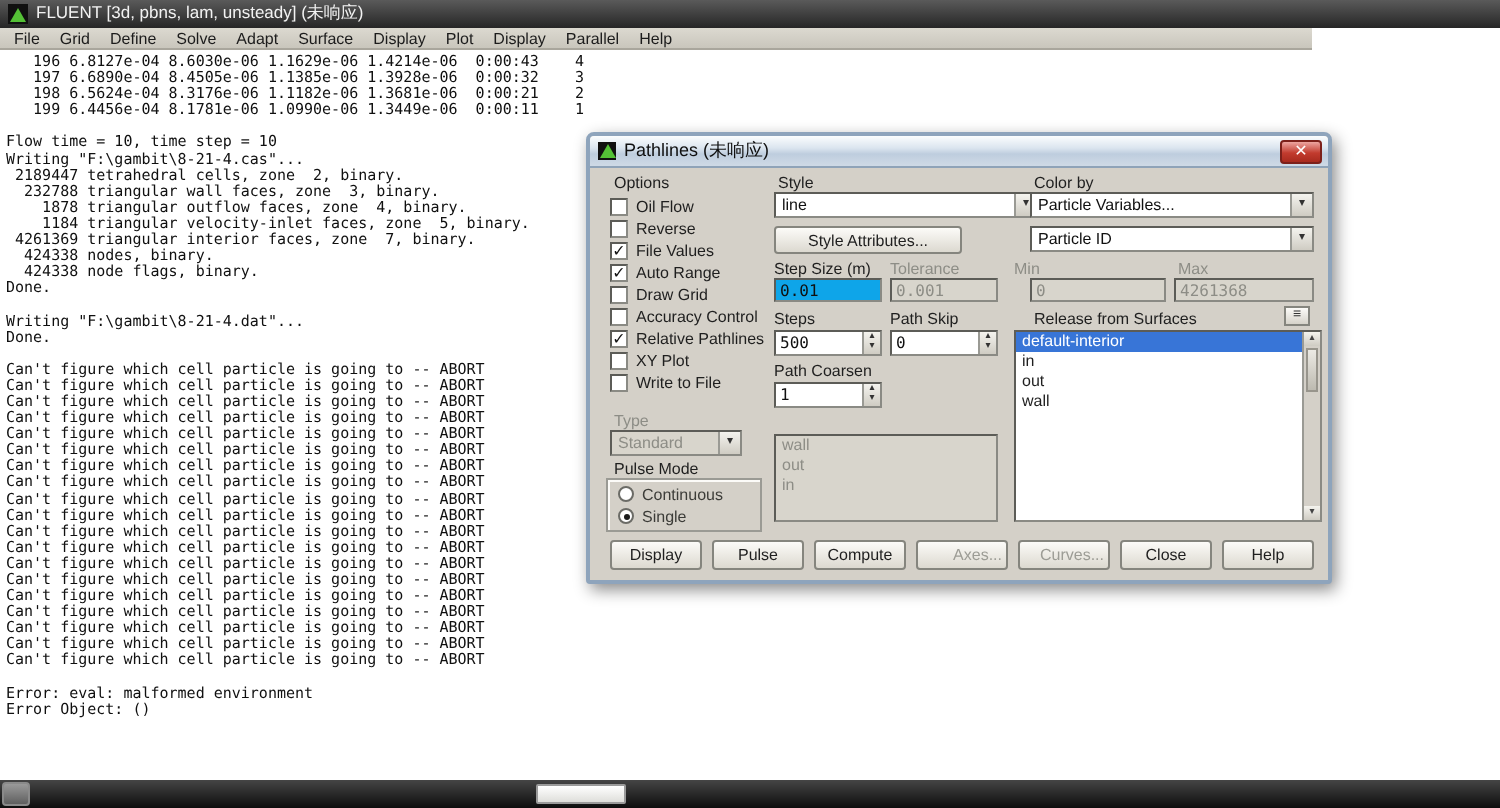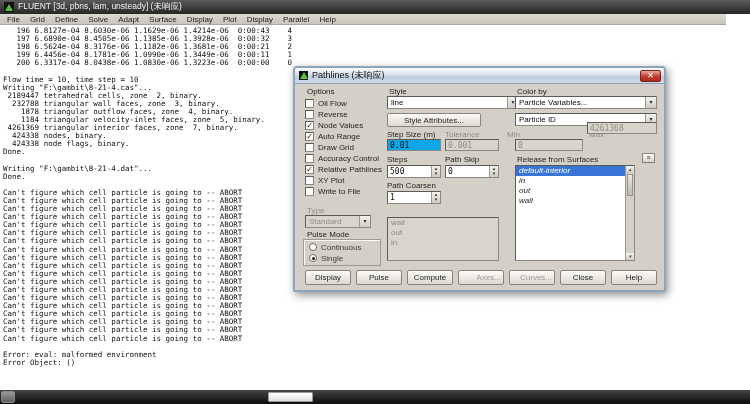--- a/index.html
+++ b/index.html
@@ -10,21 +10,21 @@
   .titlebar { position:absolute; left:0; top:0; width:750px; height:14px;
     background:linear-gradient(#5a5a5a,#262626); display:flex; align-items:center;
     gap:4px; padding:0 4px; }
   .title-text { font-size:8.5px; color:#f2f2f2; white-space:nowrap; }
   .fluent-icon { width:10px; height:10px; background:#101010; position:relative; flex:none; }
   .fluent-icon::after { content:""; position:absolute; left:1px; bottom:1px;
     border-left:4px solid transparent; border-right:4px solid transparent;
     border-bottom:7px solid #54c136; }
   .fluent-icon.small { width:9px; height:9px; }
 
-  .menubar { position:absolute; left:0; top:14px; width:726px; height:11px;
+  .menubar { position:absolute; left:0; top:14px; width:656px; height:11px;
     background:linear-gradient(#dcd9d0,#c9c6bc); border-bottom:1px solid #a9a69c;
     display:flex; align-items:center; padding-left:2px; }
   .menu-item { font-size:8px; color:#1c1c1c; padding:0 5px; line-height:11px; }
 
   .console { position:absolute; left:0; top:25px; width:750px; height:365px;
     background:#ffffff; padding:2px 0 0 3px; overflow:hidden;
     font-family:"DejaVu Sans Mono", monospace; }
   .cline { font-size:7.5px; height:8.1px; line-height:8.1px; white-space:pre; color:#101010; }
 
   .taskbar { position:absolute; left:0; top:390px; width:750px; height:14px;
@@ -137,21 +137,20 @@
     <span class="menu-item">Display</span>
     <span class="menu-item">Parallel</span>
     <span class="menu-item">Help</span>
   </div>
 
 <div class="console" id="console">
     <div class="cline">   196 6.8127e-04 8.6030e-06 1.1629e-06 1.4214e-06  0:00:43    4</div>
     <div class="cline">   197 6.6890e-04 8.4505e-06 1.1385e-06 1.3928e-06  0:00:32    3</div>
     <div class="cline">   198 6.5624e-04 8.3176e-06 1.1182e-06 1.3681e-06  0:00:21    2</div>
     <div class="cline">   199 6.4456e-04 8.1781e-06 1.0990e-06 1.3449e-06  0:00:11    1</div>
-    <div class="cline">   200 6.3317e-04 8.0438e-06 1.0830e-06 1.3223e-06  0:00:00    0</div>
     <div class="cline"></div>
     <div class="cline">Flow time = 10, time step = 10</div>
     <div class="cline">Writing "F:\gambit\8-21-4.cas"...</div>
     <div class="cline"> 2189447 tetrahedral cells, zone  2, binary.</div>
     <div class="cline">  232788 triangular wall faces, zone  3, binary.</div>
     <div class="cline">    1878 triangular outflow faces, zone  4, binary.</div>
     <div class="cline">    1184 triangular velocity-inlet faces, zone  5, binary.</div>
     <div class="cline"> 4261369 triangular interior faces, zone  7, binary.</div>
     <div class="cline">  424338 nodes, binary.</div>
     <div class="cline">  424338 node flags, binary.</div>
@@ -203,21 +202,21 @@
         <div class="cb-row">
           <span class="cb"></span>
           <span class="cb-label">Oil Flow</span>
         </div>
         <div class="cb-row">
           <span class="cb"></span>
           <span class="cb-label">Reverse</span>
         </div>
         <div class="cb-row">
           <span class="cb checked">✓</span>
-          <span class="cb-label">Node Values</span>
+          <span class="cb-label">File Values</span>
         </div>
         <div class="cb-row">
           <span class="cb checked">✓</span>
           <span class="cb-label">Auto Range</span>
         </div>
         <div class="cb-row">
           <span class="cb"></span>
           <span class="cb-label">Draw Grid</span>
         </div>
         <div class="cb-row">
@@ -309,25 +308,25 @@
       <span class="dd-arrow">▾</span>
     </div>
     <div class="dropdown" style="left:220px; top:29px; width:142px;">
       <span class="dd-value">Particle ID</span>
       <span class="dd-arrow">▾</span>
     </div>
 
     <span class="lbl disabled" style="left:212px; top:46px;">Min</span>
     <span class="lbl disabled" style="left:294px; top:46px;">Max</span>
     <input class="field disabled" style="left: 220px; top: 55px; width: 68px;" value="0">
-    <input class="field disabled" style="left: 292px; top: 38px; width: 70px;" value="4261368">
+    <input class="field disabled" style="left: 292px; top: 55px; width: 70px;" value="4261368">
 
     <span class="lbl" style="left:222px; top:71px;">Release from Surfaces</span>
     <span class="mini-btn" style="left:347px; top:69px;">≡</span>
-    <div class="listbox-wrap scroll" style="left:220px; top:81px; width:120px; height:96px;font-style:italic;">
+    <div class="listbox-wrap scroll" style="left:212px; top:81px; width:154px; height:96px;">
       <div class="list-items" id="surfaces-list">
           <div class="list-item selected">default-interior</div>
           <div class="list-item">in</div>
           <div class="list-item">out</div>
           <div class="list-item">wall</div>
         </div>
       <div class="vscroll">
         <span class="sarr">▴</span>
         <span class="sthumb"></span>
         <span class="sarr bottom">▾</span>

